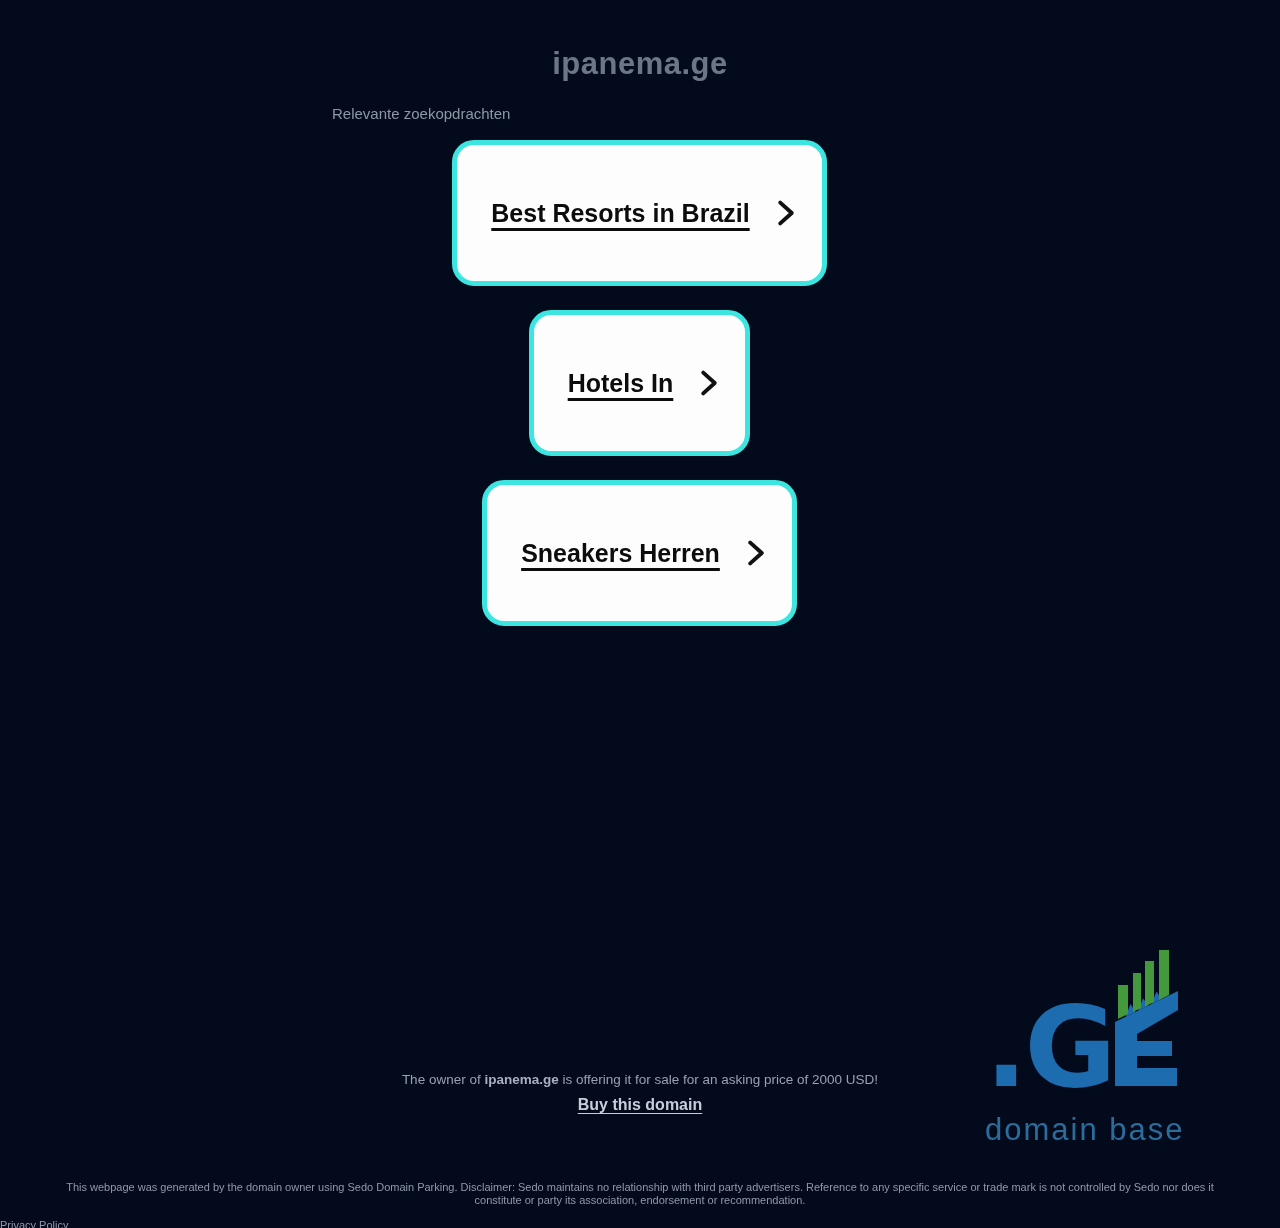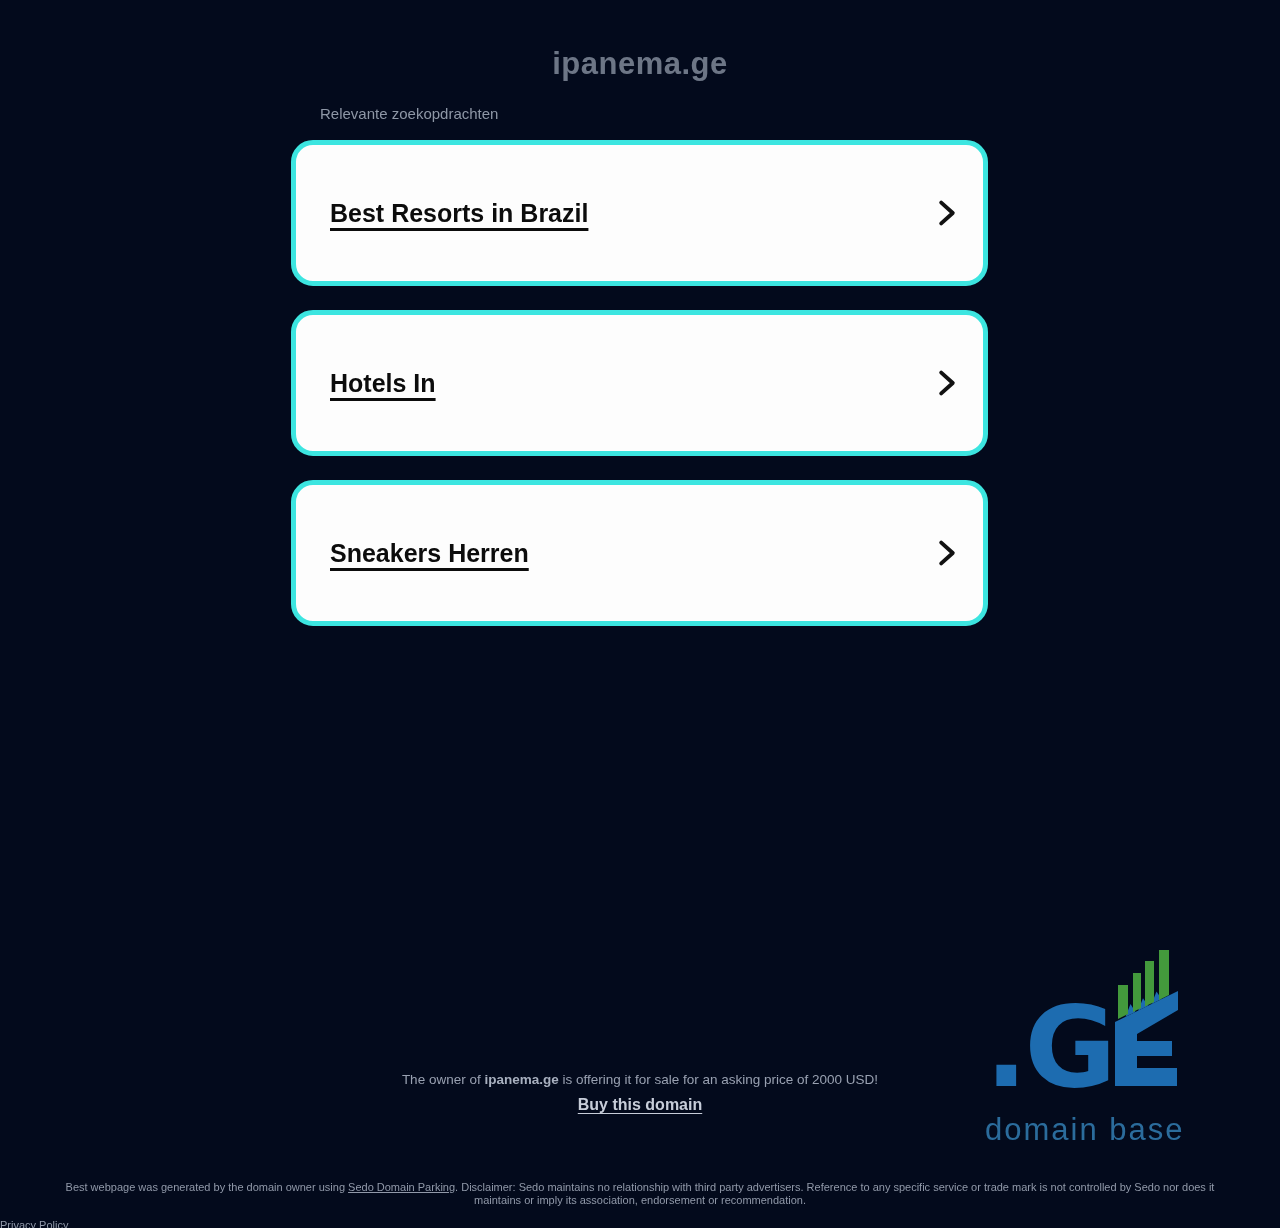--- a/index.html
+++ b/index.html
@@ -22,33 +22,34 @@
     left: 0;
     width: 100%;
     text-align: center;
     font-size: 31px;
     font-weight: bold;
     color: #6d7686;
     letter-spacing: 0.5px;
   }
   .related-label {
     position: absolute;
-    left: 320px;
+    left: 332px;
     top: 89px;
     font-size: 15px;
     color: #8e97a6;
   }
   .cards {
     position: absolute;
     left: 291px;
     top: 124px;
     width: 697px;
     display: flex;
     flex-direction: column;
     gap: 24px;
+    align-items: center;
   }
   .card {
     box-sizing: border-box;
     height: 146px;
     background: #fdfdfd;
     border: 5px solid #3ce5e0;
     border-radius: 22px;
     position: relative;
     display: flex;
     align-items: center;
@@ -108,21 +109,20 @@
     left: 50%;
     transform: translateX(-50%);
     width: 1150px;
     text-align: center;
     font-size: 11px;
     line-height: 1.14;
     color: #9199a9;
   }
   .disclaimer a, .privacy-row a {
     color: #9199a9;
-    text-decoration: underline;
     cursor: pointer;
   }
   .privacy-row {
     position: absolute;
     top: 1203px;
     left: 0;
     width: 100%;
     font-size: 11px;
   }
 </style>
@@ -181,19 +181,19 @@
 
     <text x="0" y="192" font-family="Liberation Sans, sans-serif" font-size="31" letter-spacing="2" fill="#2b6c9c">domain base</text>
   </svg>
 
   <div class="buy-link-row">
     <a class="buy-link">Buy this domain</a>
   </div>
 
   <div class="owner-row"><span>The owner of </span><b>ipanema.ge</b><span> is offering it for sale for an asking price of 2000 USD!</span></div>
 
-  <div class="disclaimer"><span>Best webpage was generated by the domain owner using </span><a>Sedo Domain Parking</a><span>. Disclaimer: Sedo maintains no relationship with third party advertisers. Reference to any specific service or trade mark is not controlled by Sedo nor does it maintains or imply its association, endorsement or recommendation.</span></div>
+  <div class="disclaimer"><span>This webpage was generated by the domain owner using </span><a>Sedo Domain Parking</a><span>. Disclaimer: Sedo maintains no relationship with third party advertisers. Reference to any specific service or trade mark is not controlled by Sedo nor does it constitute or party its association, endorsement or recommendation.</span></div>
 
   <div class="privacy-row">
     <a>Privacy Policy</a>
   </div>
 
 </div>
 
 </body></html>

